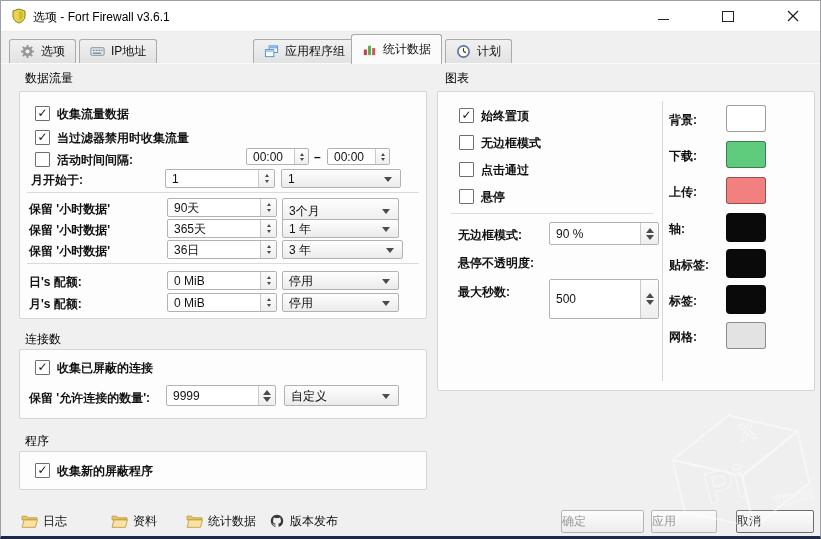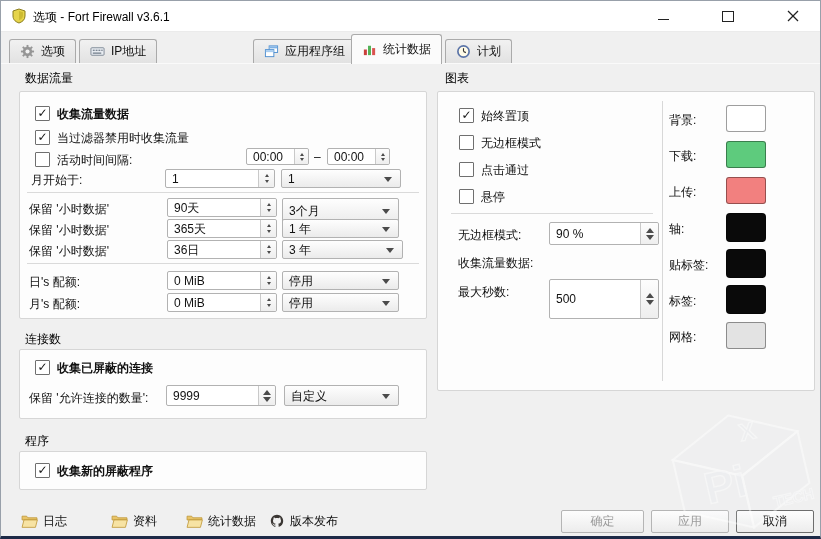--- a/index.html
+++ b/index.html
@@ -20,21 +20,21 @@
   .tab.active{top:33px;height:30px;background:#fbfbfb;z-index:3;}
   .tab .ticon{width:15px;height:15px;display:block;}
   .tab-text-disabled{color:#9b9b9b;}
   .pane-line{position:absolute;left:0;top:62px;width:100%;height:1px;background:#fafafa;z-index:2;}
   
   .gbox{position:absolute;background:#fdfdfd;border:1px solid #d6d6d6;border-radius:2px;box-sizing:border-box;}
   .glabel{position:absolute;color:#000;white-space:nowrap;}
   .hsep{position:absolute;height:1px;background:#dadada;}
   .vsep{position:absolute;width:1px;background:#d8d8d8;}
   
-  .lbl{position:absolute;white-space:nowrap;}
+  .lbl{position:absolute;white-space:nowrap;font-weight:bold;}
   .bold{font-weight:700;}
   .cb{position:absolute;width:13px;height:13px;background:#fff;border:1px solid #6f6f6f;border-radius:1px;
     font-size:12px;font-weight:700;line-height:13px;text-align:center;color:#111;}
   .spin,.combo{position:absolute;background:#fff;border:1px solid #b2b2b2;border-radius:2px;box-sizing:border-box;}
   .combo{background:linear-gradient(#fefefe,#ebebeb);}
   .field-txt{position:absolute;left:6px;top:50%;transform:translateY(-50%);white-space:nowrap;}
   .spin-btns{position:absolute;right:0;top:0;bottom:0;border-left:1px solid #c9c9c9;
     background:linear-gradient(#fdfdfd,#eeeeee);display:flex;flex-direction:column;align-items:center;
     justify-content:center;border-radius:0 2px 2px 0;}
   .tu{width:0;height:0;border-left:3px solid transparent;border-right:3px solid transparent;border-bottom:4px solid #4b4b4b;}
@@ -42,21 +42,21 @@
   .tu.small{border-left-width:2px;border-right-width:2px;border-bottom-width:3px;}
   .td.small{border-left-width:2px;border-right-width:2px;border-top-width:3px;}
   .tu.big{border-left-width:4px;border-right-width:4px;border-bottom-width:5px;}
   .td.big{border-left-width:4px;border-right-width:4px;border-top-width:5px;}
   .combo-arr{position:absolute;right:8px;top:50%;margin-top:-2px;width:0;height:0;
     border-left:4px solid transparent;border-right:4px solid transparent;border-top:5px solid #4b4b4b;}
   .swatch{position:absolute;width:40px;height:27px;border-radius:3px;border:1px solid rgba(0,0,0,0.38);box-sizing:border-box;}
   
   .flink{position:absolute;height:24px;display:flex;align-items:center;gap:5px;cursor:default;}
   .btn{position:absolute;height:23px;background:linear-gradient(#fdfdfd,#ececec);border:1px solid #b5b5b5;
-    border-radius:2px;display:flex;align-items:center;justify-content:center;box-sizing:border-box;}
+    border-radius:2px;display:flex;align-items:center;box-sizing:border-box;}
   .btn.disabled{color:#9a9a9a;}
   .btn.default{border-color:#6d6d6d;}
   .watermark{position:absolute;right:0;bottom:2px;opacity:.5;pointer-events:none;z-index:5;}
 </style>
 </head>
 <body>
 
 <div class="window">
 
   <div class="titlebar">
@@ -293,21 +293,21 @@
 
   <span class="lbl" style="left:457px;top:226px">无边框模式:</span>
   <div class="spin" style="left:548px;top:221px;width:110px;height:23px">
     <span class="field-txt">90 %</span>
     <span class="spin-btns" style="width:17px;gap:2px">
         <i class="tu big"></i>
         <i class="td big"></i>
       </span>
   </div>
 
-  <span class="lbl" style="left:457px;top:254px">收集流量数据:</span>
+  <span class="lbl" style="left:457px;top:254px">悬停不透明度:</span>
 
   <span class="lbl" style="left:457px;top:283px">最大秒数:</span>
   <div class="spin" style="left:548px;top:278px;width:110px;height:40px">
     <span class="field-txt">500</span>
     <span class="spin-btns" style="width:17px;gap:2px">
         <i class="tu big"></i>
         <i class="td big"></i>
       </span>
   </div>
 
@@ -356,21 +356,21 @@
   <div class="flink" style="left:268px;top:508px">
     <svg width="16" height="16" viewBox="0 0 16 16">
       <path fill="#3a3633" d="M8 1.8c-3.4 0-6.2 2.8-6.2 6.2 0 2.8 1.8 5.1 4.2 5.9.3.1.4-.1.4-.3v-1c-1.7.4-2.1-.8-2.1-.8-.3-.7-.7-.9-.7-.9-.5-.4 0-.4 0-.4.6 0 .9.6.9.6.6.9 1.5.7 1.8.5.1-.4.2-.7.4-.8-1.3-.2-2.7-.7-2.7-3 0-.7.2-1.2.6-1.7-.1-.1-.3-.7.1-1.5 0 0 .5-.2 1.7.6.5-.1 1-.2 1.6-.2s1.1.1 1.6.2c1.2-.8 1.7-.6 1.7-.6.3.8.1 1.4.1 1.5.4.5.6 1 .6 1.7 0 2.4-1.4 2.9-2.8 3 .2.2.4.6.4 1.1v1.6c0 .2.1.4.4.3 2.5-.8 4.2-3.1 4.2-5.9C14.2 4.6 11.4 1.8 8 1.8z"></path>
     </svg>
     <span>版本发布</span>
   </div>
 
   <div class="btn disabled" style="left:560px;top:509px;width:83px">
     <span>确定</span>
   </div>
-  <div class="btn disabled" style="left:650px;top:509px;width:78px">
+  <div class="btn disabled" style="left:650px;top:509px;width:66px">
     <span>应用</span>
   </div>
   <div class="btn default" style="left:735px;top:509px;width:78px">
     <span>取消</span>
   </div>
 
   <svg class="watermark" width="158" height="126" viewBox="0 0 158 126">
     <g transform="rotate(-13 79 63)">
       <g fill="rgba(232,236,243,0.22)" stroke="rgba(255,255,255,0.85)" stroke-width="2">
         <polygon points="79,6 143,37 79,68 15,37"></polygon>

